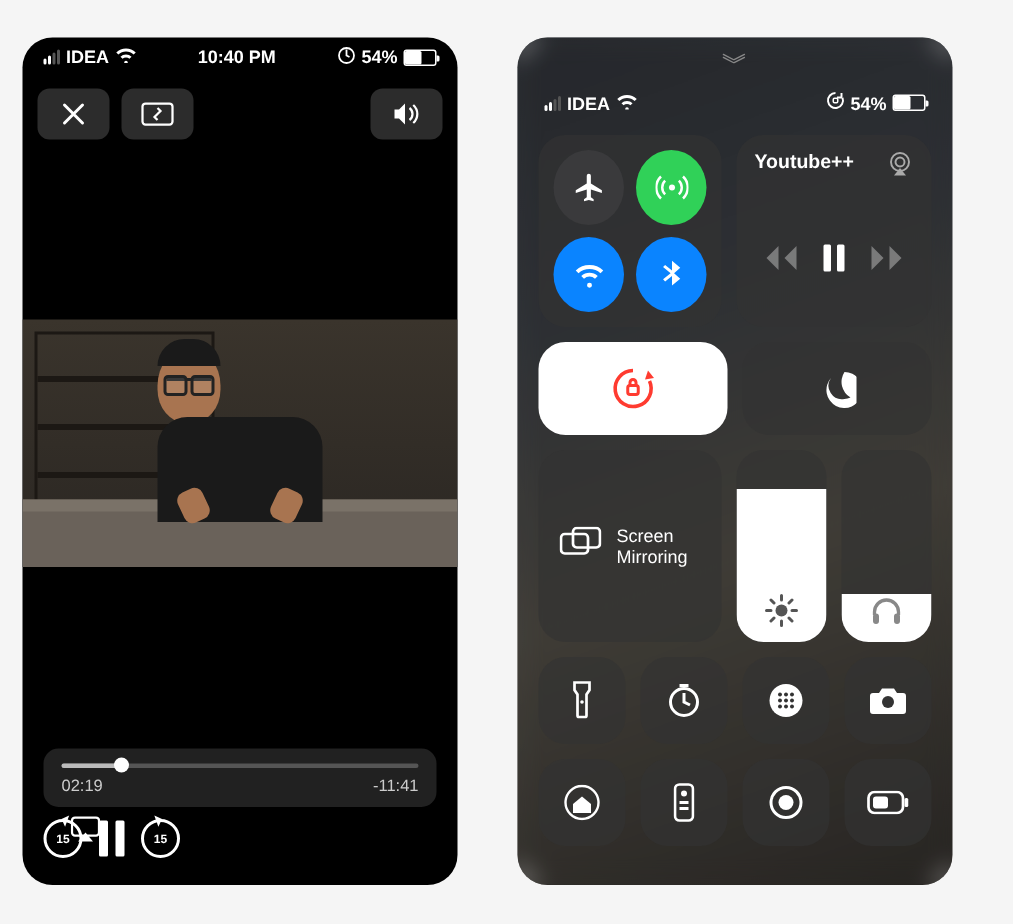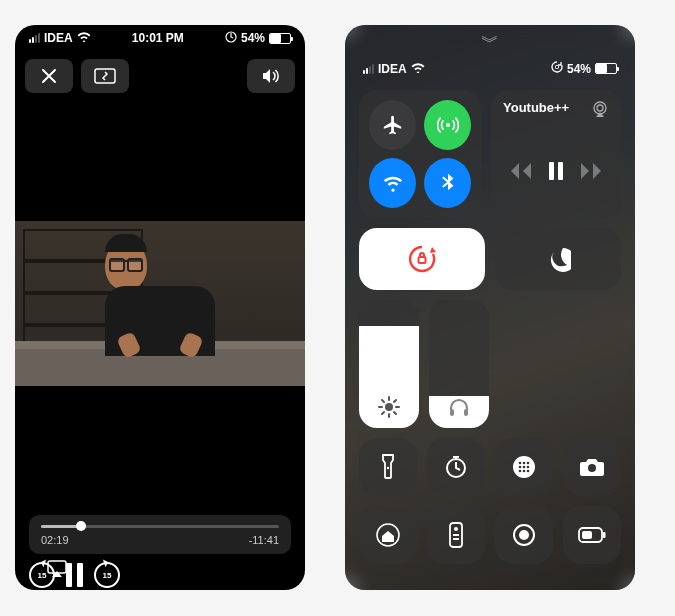--- a/index.html
+++ b/index.html
@@ -80,21 +80,21 @@
   .person { position:absolute; left:50%; bottom:30px; transform:translateX(-50%); }
   .head { width:42px; height:50px; background:#a87450; border-radius:50% 50% 45% 45%; position:relative; }
   .head::before { content:""; position:absolute; top:-6px; left:0; right:0; height:18px; background:#1a1a1a; border-radius:20px 20px 0 0; }
   .glasses { position:absolute; top:20px; left:6px; right:6px; height:8px; border-top:2px solid #222; }
   .glasses::before,.glasses::after{content:"";position:absolute;top:-4px;width:12px;height:10px;border:2px solid #222;border-radius:3px;background:rgba(255,255,255,0.1);}
   .glasses::before{left:-2px}.glasses::after{right:-2px}
   .torso { width:110px; height:70px; background:#1a1a1a; border-radius:20px 20px 0 0; margin:-4px auto 0; position:relative;}
   .hand { position:absolute; width:18px; height:22px; background:#a87450; border-radius:6px; bottom:0; }
   .hand.l{left:15px;transform:rotate(-25deg)} .hand.r{right:15px;transform:rotate(25deg)}
   .bottom-controls {
-    padding: 10px 14px 2px;
+    padding: 10px 14px 18px;
   }
   .seek-row {
     background: rgba(60,60,60,0.55);
     border-radius: 10px;
     padding: 10px 12px 8px;
   }
   .track { height: 3px; background: #555; border-radius: 2px; position: relative; margin-bottom: 6px;}
   .track .fill { position:absolute; left:0; top:0; height:100%; background:#bbb; border-radius:2px; }
   .track .knob { position:absolute; top:-4px; width:10px; height:10px; background:#fff; border-radius:50%; transform:translateX(-50%); }
   .times { display:flex; justify-content:space-between; font-size:11px; color:#ccc;}
@@ -168,21 +168,21 @@
           <i></i>
           <i></i>
         </span>
       <span>IDEA</span>
       <span>
         <svg width="14" height="11" viewBox="0 0 14 11">
             <path d="M7 9.5a1.2 1.2 0 100 2.4 1.2 1.2 0 000-2.4zM3.3 6.8l1.4 1.4a3.3 3.3 0 014.6 0l1.4-1.4a5.3 5.3 0 00-7.4 0zM.5 4l1.4 1.4a7.3 7.3 0 0110.2 0L13.5 4A9.3 9.3 0 00.5 4z" fill="#fff"></path>
           </svg>
       </span>
     </div>
-    <div>10:01 PM</div>
+    <div>10:40 PM</div>
     <div class="status-right">
       <span>
         <svg width="12" height="12" viewBox="0 0 12 12">
             <circle cx="6" cy="6" r="5" fill="none" stroke="#fff" stroke-width="1.2"></circle>
             <path d="M6 2v4l2 1" stroke="#fff" stroke-width="1.2" fill="none"></path>
           </svg>
       </span>
       <span>54%</span>
       <span class="battery">
           <i style="width:54%"></i>
@@ -360,20 +360,29 @@
             </svg>
         </div>
         <div class="tile sq">
           <svg width="26" height="26" viewBox="0 0 26 26">
               <path d="M18 2a12 12 0 11-9 4 9 9 0 009 14 9 9 0 004-1A12 12 0 0118 2z" fill="#fff"></path>
             </svg>
         </div>
       </div>
 
       <div class="row3">
+        <div class="tile mirror-tile">
+          <span>
+            <svg width="28" height="22" viewBox="0 0 28 22">
+                <rect x="1" y="5" width="18" height="13" rx="2.5" fill="none" stroke="#fff" stroke-width="1.8"></rect>
+                <rect x="9" y="1" width="18" height="13" rx="2.5" fill="none" stroke="#fff" stroke-width="1.8"></rect>
+              </svg>
+          </span>
+          <span>Screen Mirroring</span>
+        </div>
         <div class="tile slider-tile bright">
           <div class="slider-fill"></div>
           <div class="slider-icon">
             <svg width="22" height="22" viewBox="0 0 22 22">
                 <circle cx="11" cy="11" r="4" fill="#555"></circle>
                 <g stroke="#555" stroke-width="2" stroke-linecap="round">
                   <path d="M11 1v3M11 18v3M1 11h3M18 11h3M4 4l2 2M16 16l2 2M18 4l-2 2M6 16l-2 2"></path>
                 </g>
               </svg>
           </div>

